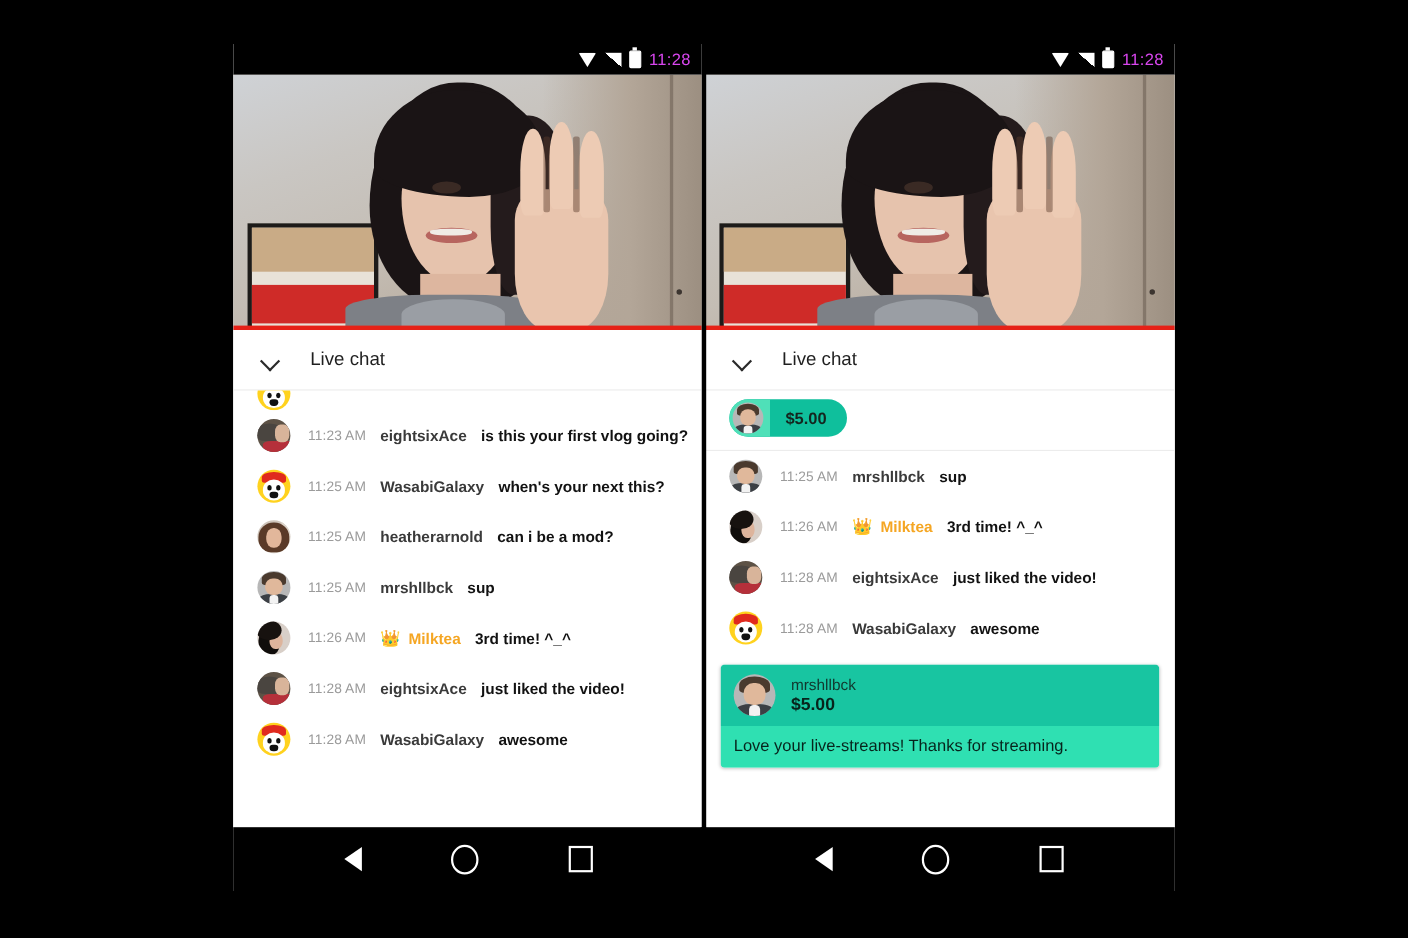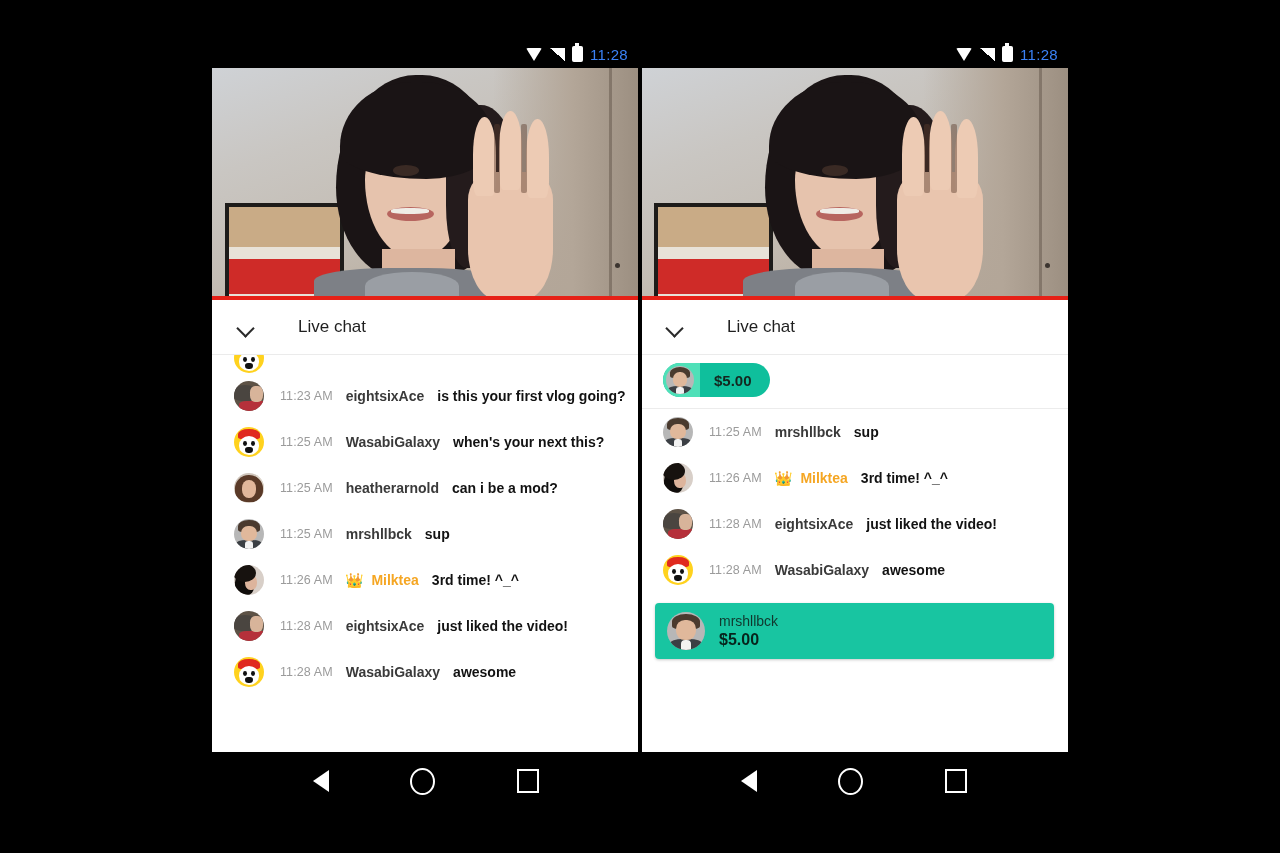--- a/index.html
+++ b/index.html
@@ -8,21 +8,21 @@
   .stage{position:relative;width:1280px;height:853px;background:#000;}
 
   
   .phone{position:absolute;top:40px;height:770px;background:#fff;overflow:hidden;}
   .phone-left{left:212px;width:426px;}
   .phone-right{left:641px;width:427px;}
 
   
   .statusbar{height:28px;background:#000;display:flex;align-items:center;justify-content:flex-end;
              padding-right:10px;gap:7px;}
-  .sb-time{color:#3b82f6;font-size:15px;font-weight:400;letter-spacing:.3px;}
+  .sb-time{color:#d946ef;font-size:15px;font-weight:400;letter-spacing:.3px;}
   .ico-wifi{width:17px;height:13px;position:relative;}
   .ico-wifi:before{content:"";position:absolute;left:0;top:0;width:0;height:0;
      border-left:8.5px solid transparent;border-right:8.5px solid transparent;border-top:13px solid #fff;
      border-radius:2px;}
   .ico-signal{width:15px;height:13px;background:linear-gradient(to bottom left,#fff 50%,transparent 50.5%);}
   .ico-batt{width:9px;height:14px;border:1.6px solid #fff;background:#fff;border-radius:1.5px;position:relative;}
   .ico-batt:before{content:"";position:absolute;top:-4px;left:2px;width:4px;height:2.5px;background:#fff;}
 
   
   .video{position:relative;height:232px;overflow:hidden;background:#b9b4ae;}
@@ -63,21 +63,21 @@
   .v-dot{position:absolute;right:4.2%;top:84%;width:5px;height:5px;background:#3c3530;border-radius:50%;}
   .progress{position:absolute;left:0;bottom:0;width:100%;height:4px;background:#e62117;}
 
   
   .chat{background:#fff;height:calc(770px - 28px - 232px);display:flex;flex-direction:column;}
   .chat-header{height:54px;display:flex;align-items:center;padding:0 0 0 22px;
       border-bottom:1px solid #ebebeb;flex:0 0 auto;}
   .chev{width:26px;height:26px;position:relative;cursor:pointer;flex:0 0 auto;}
   .chev:before{content:"";position:absolute;left:5px;top:8px;width:11px;height:11px;
      border-right:2.4px solid #2a2a2a;border-bottom:2.4px solid #2a2a2a;transform:rotate(45deg);}
-  .chat-title{font-size:17px;color:#1f1f1f;margin-left:38px;}
+  .chat-title{font-size:17px;color:#1f1f1f;margin-left:22px;}
 
   .msgs{flex:1 1 auto;overflow:hidden;position:relative;}
   .msg{display:flex;align-items:center;padding:0 12px 0 22px;height:46px;}
   .msg.clipped{height:18px;align-items:flex-end;overflow:hidden;}
   .av{width:30px;height:30px;border-radius:50%;flex:0 0 auto;overflow:hidden;position:relative;background:#bdbdbd;}
   .msg-body{margin-left:16px;display:flex;align-items:center;white-space:nowrap;overflow:hidden;}
   .t{font-size:12.5px;color:#9b9b9b;letter-spacing:.1px;}
   .u{font-size:14px;color:#3a3a3a;font-weight:bold;margin-left:13px;}
   .u.owner{color:#f5a623;}
   .crown{margin-left:13px;color:#f5a623;font-size:15px;line-height:1;}
@@ -440,20 +440,21 @@
                   <div class="body"></div>
                   <div class="shirt"></div>
                   <div class="hair"></div>
                   <div class="face"></div>
                 </div>
               <div class="sc-meta">
                 <span class="sc-name">mrshllbck</span>
                 <span class="sc-amt">$5.00</span>
               </div>
             </div>
+            <div class="sc-body">Love your live-streams! Thanks for streaming.</div>
           </div>
         </div>
       </div>
 
       <div class="composer">
         <div class="c-av a-heather">
             <div class="bg"></div>
             <div class="hair"></div>
             <div class="face"></div>
           </div>

